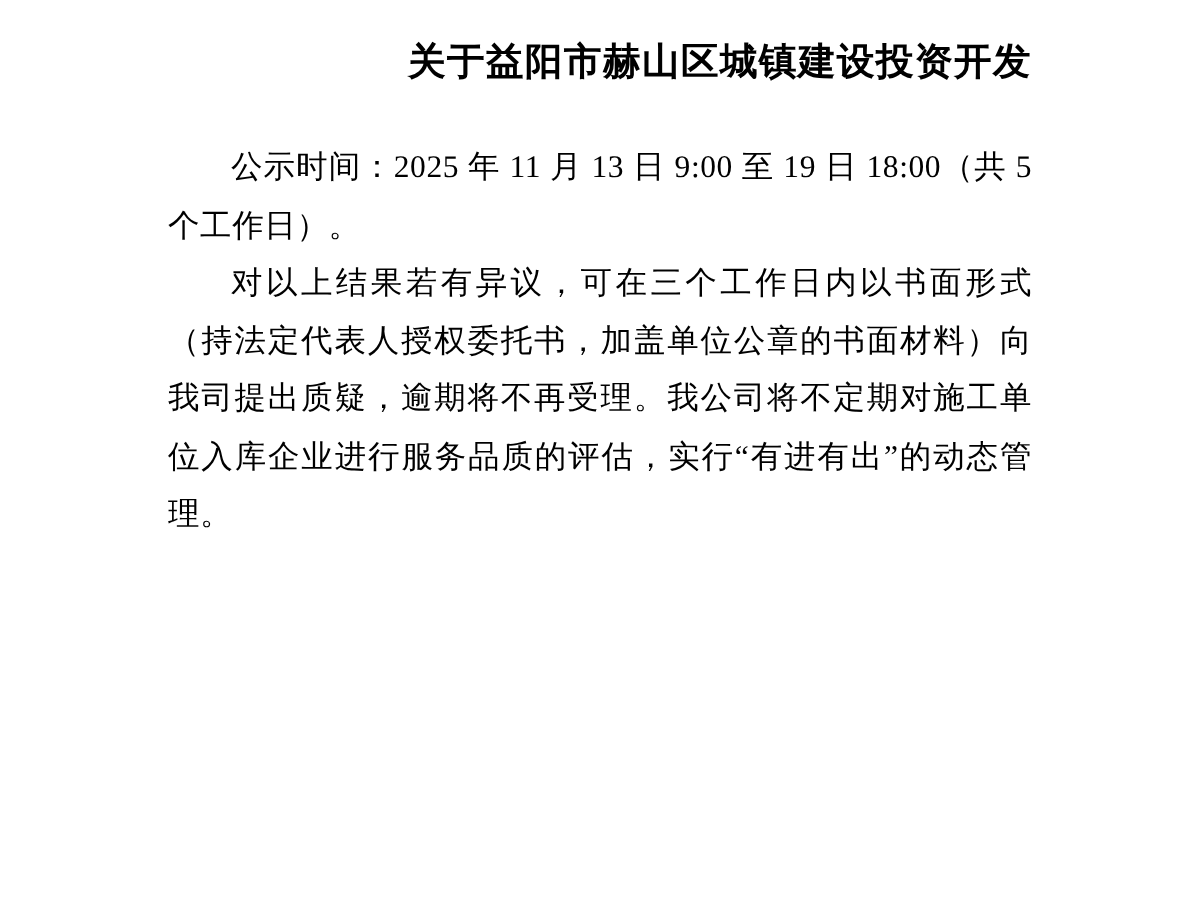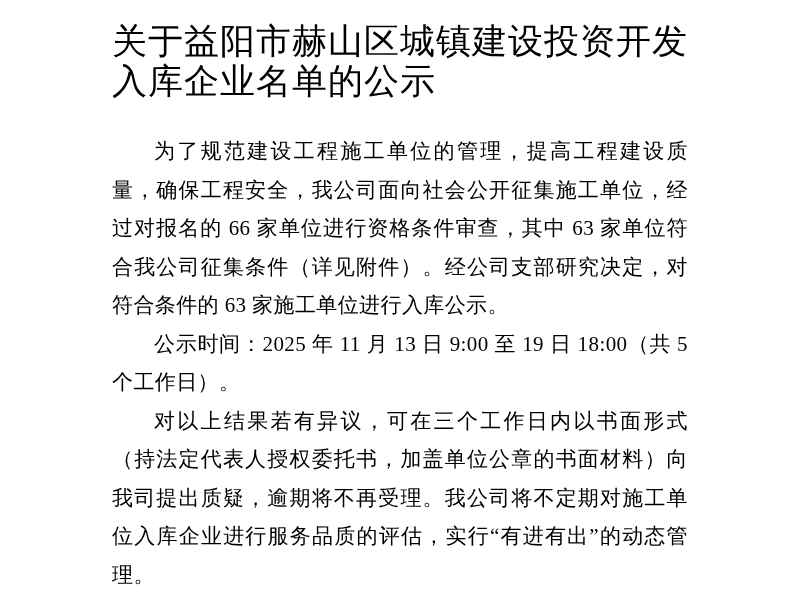--- a/index.html
+++ b/index.html
@@ -15,23 +15,23 @@
     overflow: hidden;
   }
   .page {
     width: 800px;
     height: 616px;
     box-sizing: border-box;
     padding: 14px 112px 0 112px;
     position: relative;
   }
   .doc-title {
-    text-align: left;
-    font-size: 35px;
-    font-weight: normal;
+    text-align: right;
+    font-size: 25px;
+    font-weight: bold;
     line-height: 40px;
     letter-spacing: 1px;
     margin: 0;
     padding-top: 8px;
   }
   .doc-title .title-line {
     display: block;
     white-space: nowrap;
   }
   .body-text {
@@ -50,22 +50,20 @@
     margin-top: 0;
   }
 </style>
 </head>
 <body>
 
 <div class="page">
 
   <h1 class="doc-title">
     <span class="title-line">关于益阳市赫山区城镇建设投资开发</span>
-    <span class="title-line">入库企业名单的公示</span>
   </h1>
 
   <div class="body-text">
-    <p class="para">为了规范建设工程施工单位的管理，提高工程建设质量，确保工程安全，我公司面向社会公开征集施工单位，经过对报名的 66 家单位进行资格条件审查，其中 63 家单位符合我公司征集条件（详见附件）。经公司支部研究决定，对符合条件的 63 家施工单位进行入库公示。</p>
     <p class="para">公示时间：2025 年 11 月 13 日 9:00 至 19 日 18:00（共 5 个工作日）。</p>
     <p class="para">对以上结果若有异议，可在三个工作日内以书面形式（持法定代表人授权委托书，加盖单位公章的书面材料）向我司提出质疑，逾期将不再受理。我公司将不定期对施工单位入库企业进行服务品质的评估，实行“有进有出”的动态管理。</p>
   </div>
 
 </div>
 
 </body></html>

